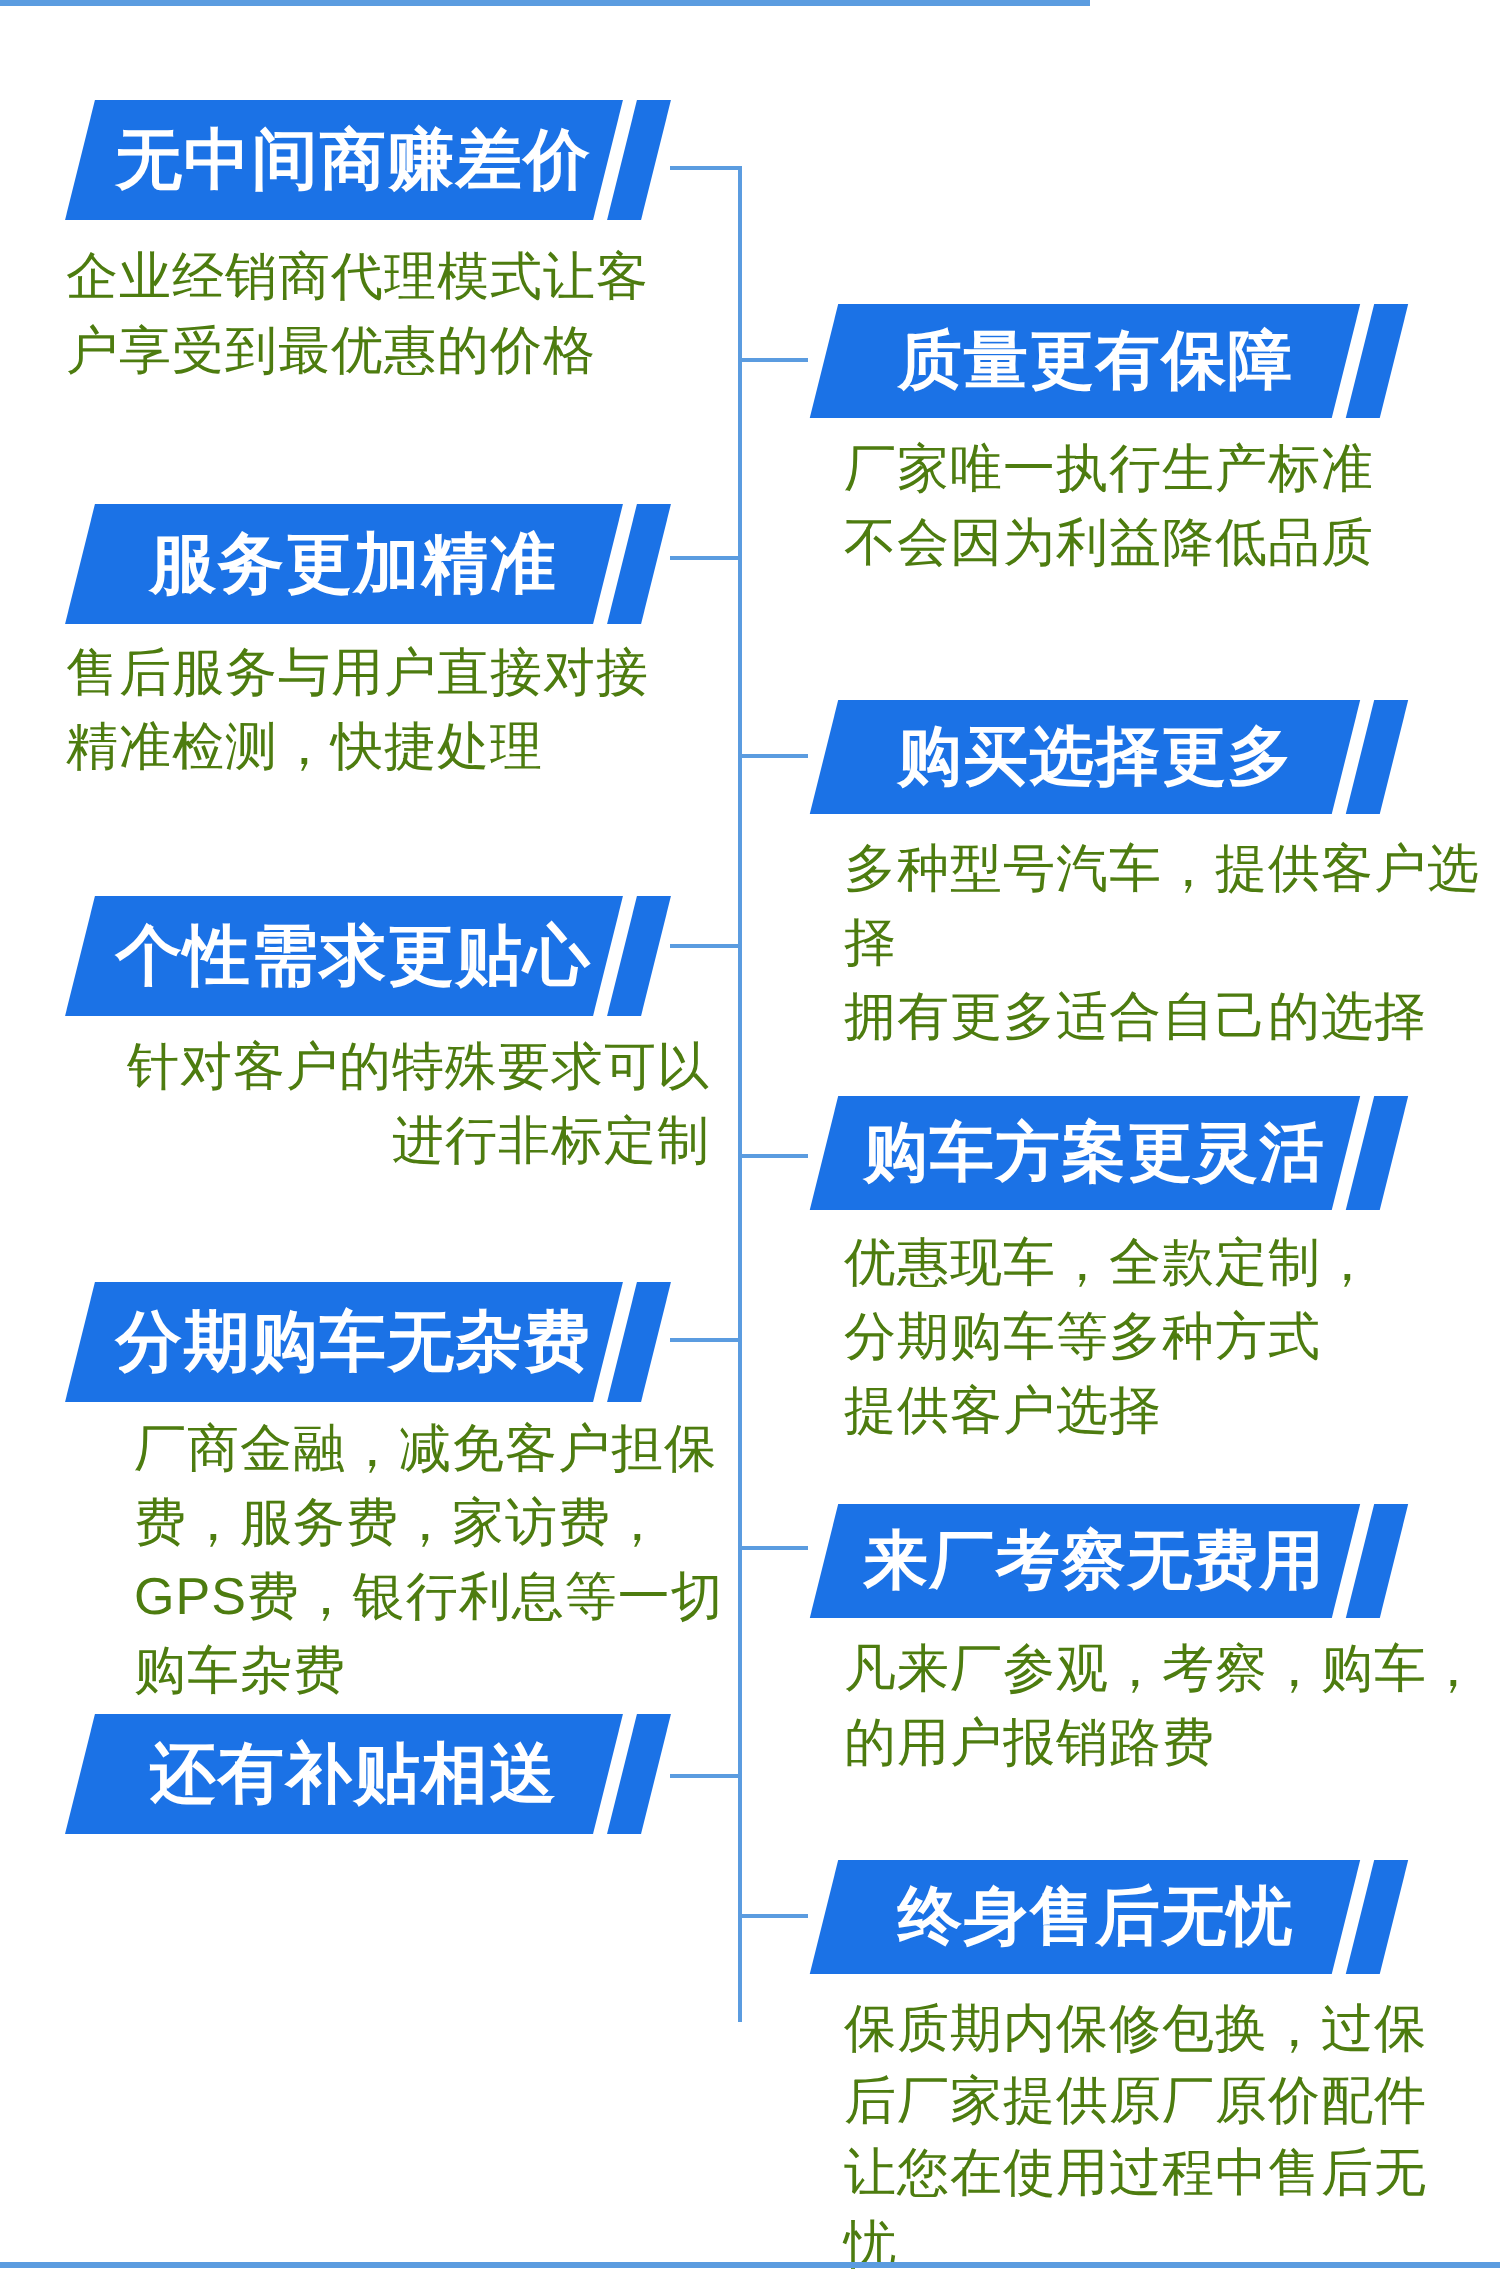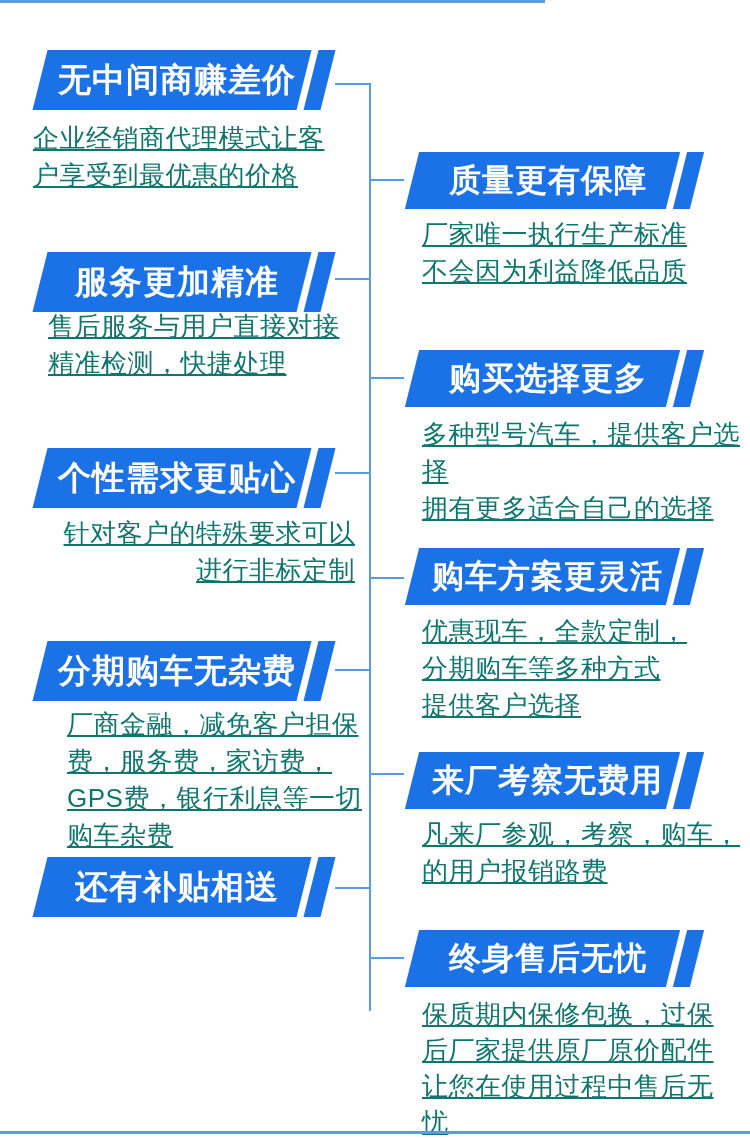--- a/index.html
+++ b/index.html
@@ -33,25 +33,24 @@
     transform:skewX(14deg);
     color:#ffffff;font-weight:bold;
     letter-spacing:1px;
     white-space:nowrap;
     padding-right:14px;
   }
   .hdr.left .t{font-size:33px;}
   .hdr.right .t{font-size:32px;}
   .body{
     position:absolute;
-    color:#0f766e;
+    color:#4d7c0f;
     font-size:26px;line-height:37px;
     white-space:pre-line;
     letter-spacing:0.5px;
-    text-decoration:underline;
   }
 </style>
 </head>
 <body>
 
 <div class="canvas">
 
   <div class="line top-line"></div>
   <div class="line spine"></div>
 
@@ -68,21 +67,21 @@
 
   <div class="hdr left" style="left:40px;top:50px;">
     <span class="t">无中间商赚差价</span>
   </div>
   <div class="body" style="left:33px;top:120px;width:322px;">企业经销商代理模式让客
 户享受到最优惠的价格</div>
 
   <div class="hdr left" style="left:40px;top:252px;">
     <span class="t">服务更加精准</span>
   </div>
-  <div class="body" style="left:33px;top:308px;width:322px;margin-left:15px;">售后服务与用户直接对接
+  <div class="body" style="left:33px;top:318px;width:322px;">售后服务与用户直接对接
 精准检测，快捷处理</div>
 
   <div class="hdr left" style="left:40px;top:448px;">
     <span class="t">个性需求更贴心</span>
   </div>
   <div class="body" style="left:33px;top:515px;width:322px;text-align:right;">针对客户的特殊要求可以
 进行非标定制</div>
 
   <div class="hdr left" style="left:40px;top:641px;">
     <span class="t">分期购车无杂费</span>

